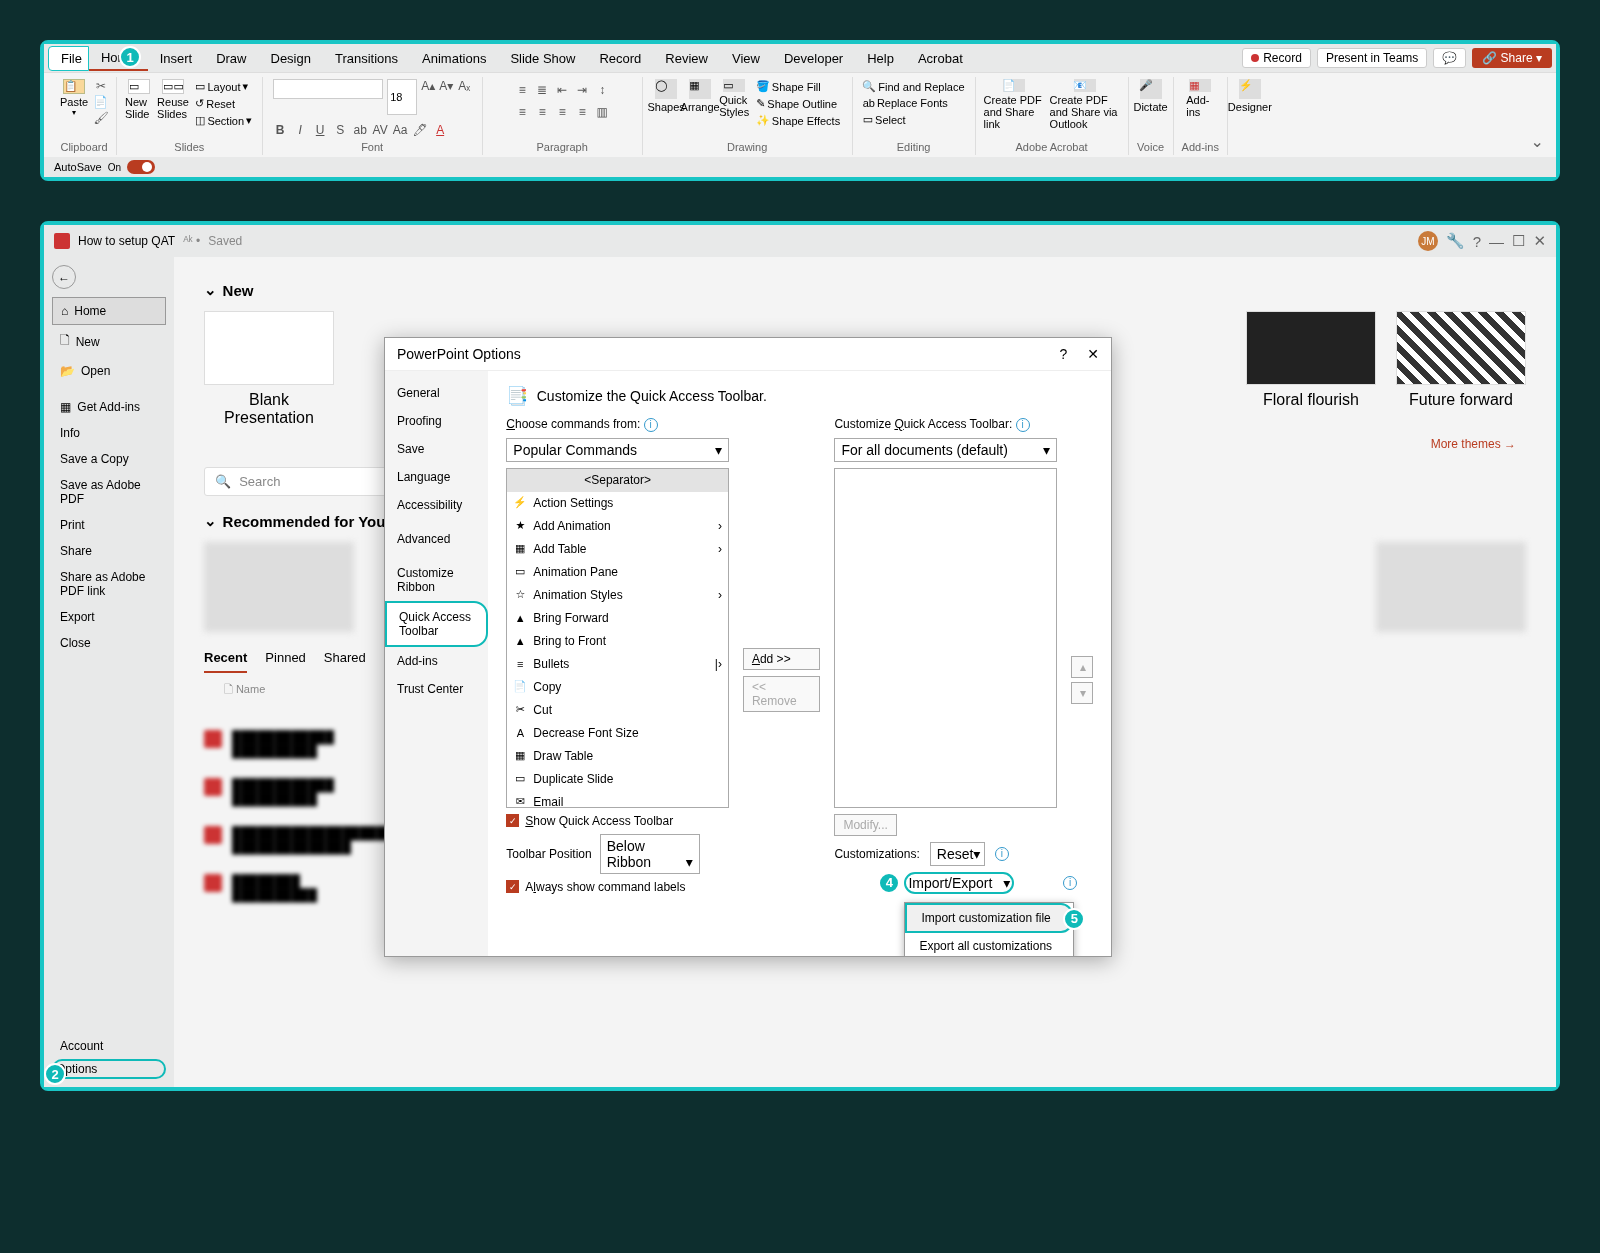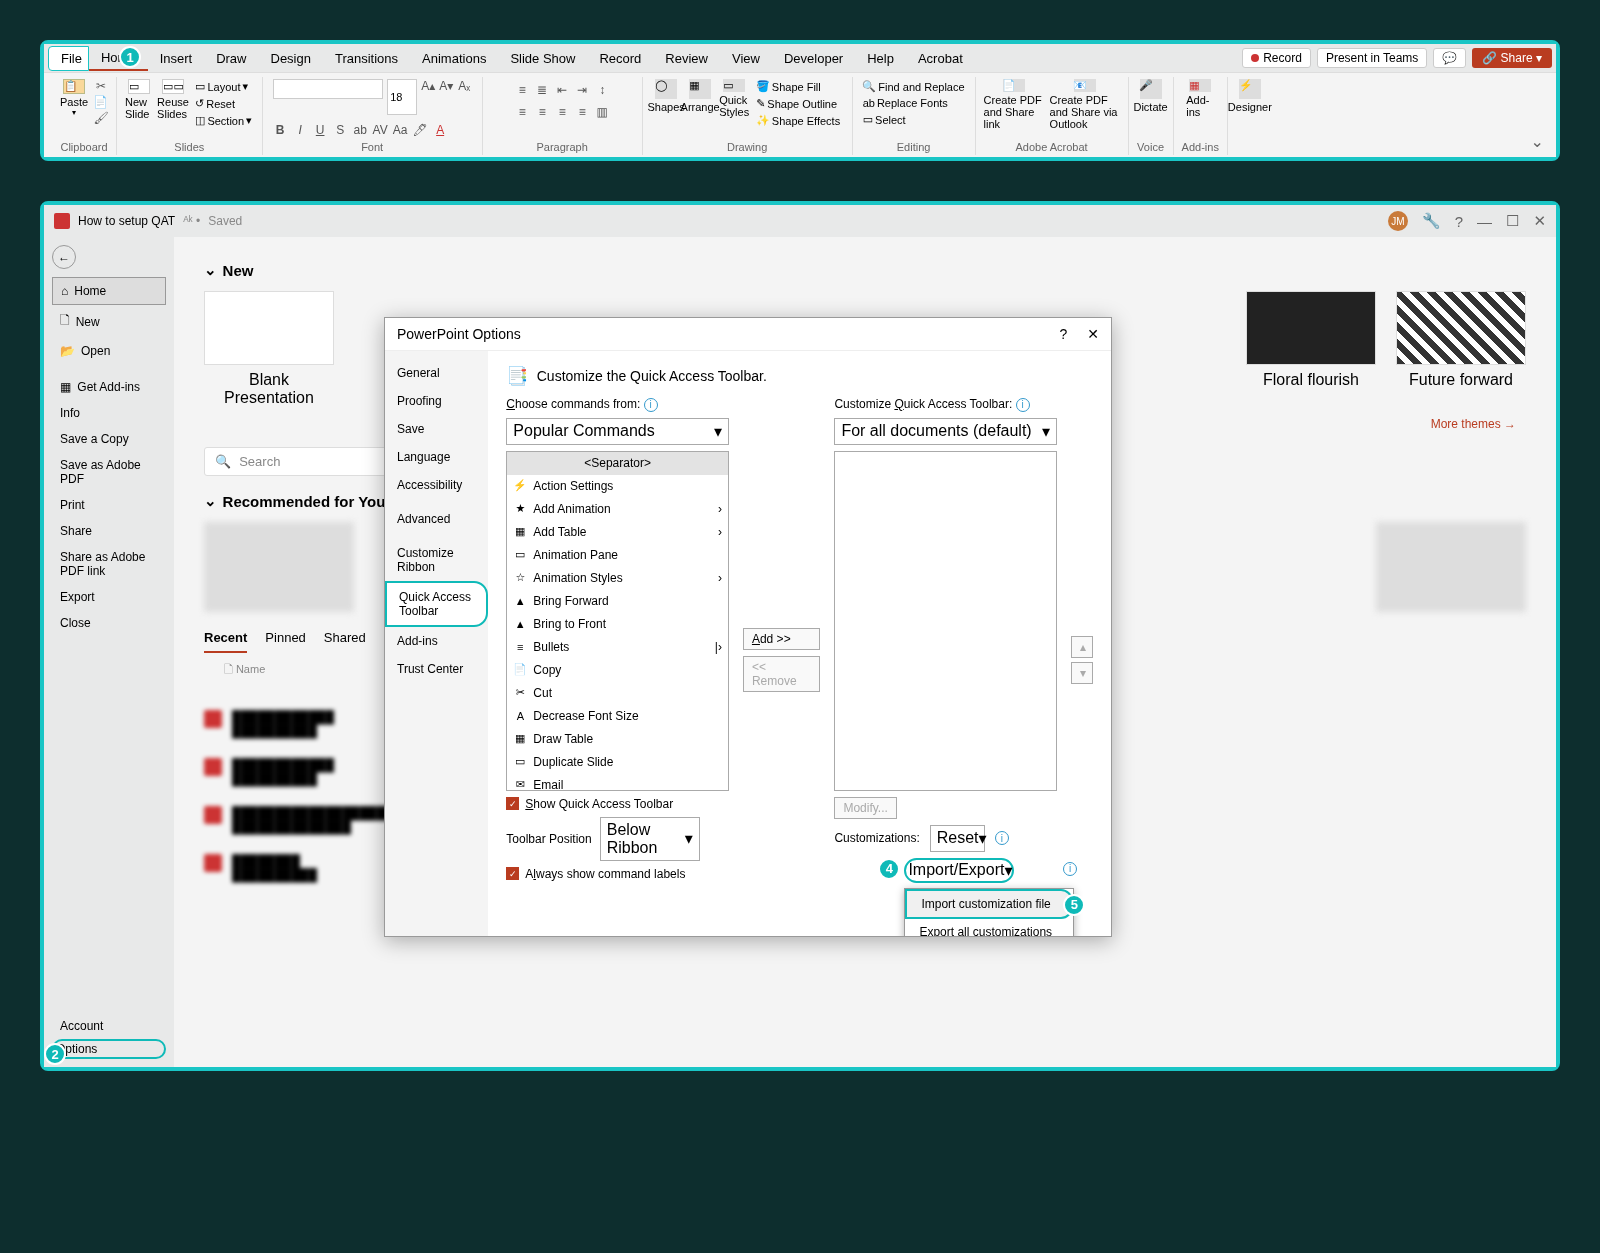--- a/index.html
+++ b/index.html
@@ -32,21 +32,21 @@
 
 .autosave-row { background: #e8e9e9; padding: 3px 10px; font-size: 11px; display: flex; align-items: center; gap: 6px;}
 .toggle { width: 28px; height: 14px; background: #b93c20; border-radius: 7px; position: relative;}
 .toggle::after { content: ''; position: absolute; width: 10px; height: 10px; background: #fff; border-radius: 50%; top: 2px; right: 3px;}
 
 .callout { background: #0fbab8; color: #fff; border-radius: 50%; width: 22px; height: 22px; display: flex; align-items: center; justify-content: center; font-size: 13px; font-weight: bold; position: absolute; z-index: 100; border: 2px solid #fff;}
 
 .backstage-panel { position: relative; height: 870px; }
 .bs-header { display: flex; align-items: center; padding: 6px 10px; background: #e8e9e9; font-size: 12px; gap: 8px;}
 .ppt-icon { width: 16px; height: 16px; background: #c33; border-radius: 2px;}
-.hdr-right { margin-left: auto; display: flex; gap: 14px; align-items: center; color: #666; font-size: 15px;}
+.hdr-right { margin-left: auto; display: flex; gap: 8px; align-items: center; color: #666; font-size: 15px;}
 .avatar { width: 20px; height: 20px; background: #c97a3a; border-radius: 50%; color: #fff; font-size: 10px; display:flex; align-items:center; justify-content:center;}
 
 .bs-body { display: flex; height: calc(100% - 32px); position: relative;}
 .bs-left { width: 130px; background: #e8e9e9; padding: 8px; font-size: 12px; display: flex; flex-direction: column;}
 .bs-back { width: 24px; height: 24px; border: 1px solid #999; border-radius: 50%; display: flex; align-items: center; justify-content: center; margin-bottom: 8px; cursor: pointer;}
 .bs-item { padding: 6px 8px; display: flex; align-items: center; gap: 6px; cursor: pointer;}
 .bs-item.sel { border: 1px solid #999; background: #ddd;}
 .bs-left-bottom { margin-top: auto;}
 
 .bs-main { flex: 1; background: #f4f4f4; padding: 16px 30px; position: relative; overflow: hidden;}
@@ -72,21 +72,21 @@
 .dlg-title { display: flex; padding: 8px 12px; font-size: 14px; border-bottom: 1px solid #eee;}
 .dlg-title .x { margin-left: auto; display: flex; gap: 20px; cursor: pointer;}
 .dlg-body { flex: 1; display: flex; overflow: hidden;}
 .dlg-left { width: 130px; background: #f4f4f4; padding: 8px 0; font-size: 12px;}
 .dlg-left .opt { padding: 7px 12px; cursor: pointer;}
 .dlg-left .opt.sel { background: #fff; border: 2px solid #0fbab8; border-radius: 0 14px 14px 0; position: relative;}
 .dlg-right { flex: 1; padding: 14px 18px; font-size: 12px; display: flex; flex-direction: column; gap: 10px;}
 .dlg-heading { display: flex; gap: 8px; align-items: center; font-size: 14px;}
 .dlg-cols { display: flex; gap: 14px; flex: 1;}
 .dlg-col { display: flex; flex-direction: column; gap: 6px;}
-.dd { background: #fff; border: 1px solid #aaa; padding: 3px 6px; font-size: 16px; display: flex; justify-content: space-between; align-items: center;}
+.dd { background: #fff; border: 1px solid #aaa; padding: 3px 6px; font-size: 14px; display: flex; justify-content: space-between; align-items: flex-end;}
 .cmdlist { border: 1px solid #aaa; height: 340px; overflow-y: hidden; background: #fff;}
 .cmdrow { display: flex; align-items: center; gap: 6px; padding: 4px 6px; font-size: 12px; border-bottom: 1px solid transparent;}
 .cmdrow.sel { background: #e3e3e3;}
 .cmdicn { width: 14px; height: 14px; font-size: 11px; display: flex; align-items: center; justify-content: center;}
 .emptybox { border: 1px solid #aaa; height: 340px; background: #fff;}
 .midbtns { display: flex; flex-direction: column; gap: 6px; justify-content: center;}
 .midbtn { border: 1px solid #aaa; padding: 3px 8px; background: #f9f9f9; font-size: 12px; cursor: pointer;}
 .midbtn.dis { color: #aaa;}
 .chk { display: flex; align-items: center; gap: 6px; font-size: 12px;}
 .chkbox { width: 13px; height: 13px; border: 1px solid #b93c20; background: #b93c20; color: #fff; font-size: 9px; display: flex; align-items: center; justify-content: center;}
@@ -290,20 +290,25 @@
       <div class="rgroup-inner">
           <div class="big-icon">
             <div class="icn" style="color:#c93">⚡</div>
             <span>Designer</span>
           </div>
         </div>
     </div>
     <span style="margin-left:auto;align-self:flex-end;color:#666;padding:4px">⌄</span>
   </div>
 
+  <div class="autosave-row">
+    <span>AutoSave</span>
+    <span style="font-size:10px">On</span>
+    <div class="toggle"></div>
+  </div>
 </div>
 
 <div class="panel backstage-panel">
   <div class="bs-header">
     <div class="ppt-icon"></div>
     <span>How to setup QAT</span>
     <span style="color:#888">ᴬᵏ •</span>
     <span style="color:#888">Saved</span>
     <div class="hdr-right">
       <div class="avatar">JM</div>

